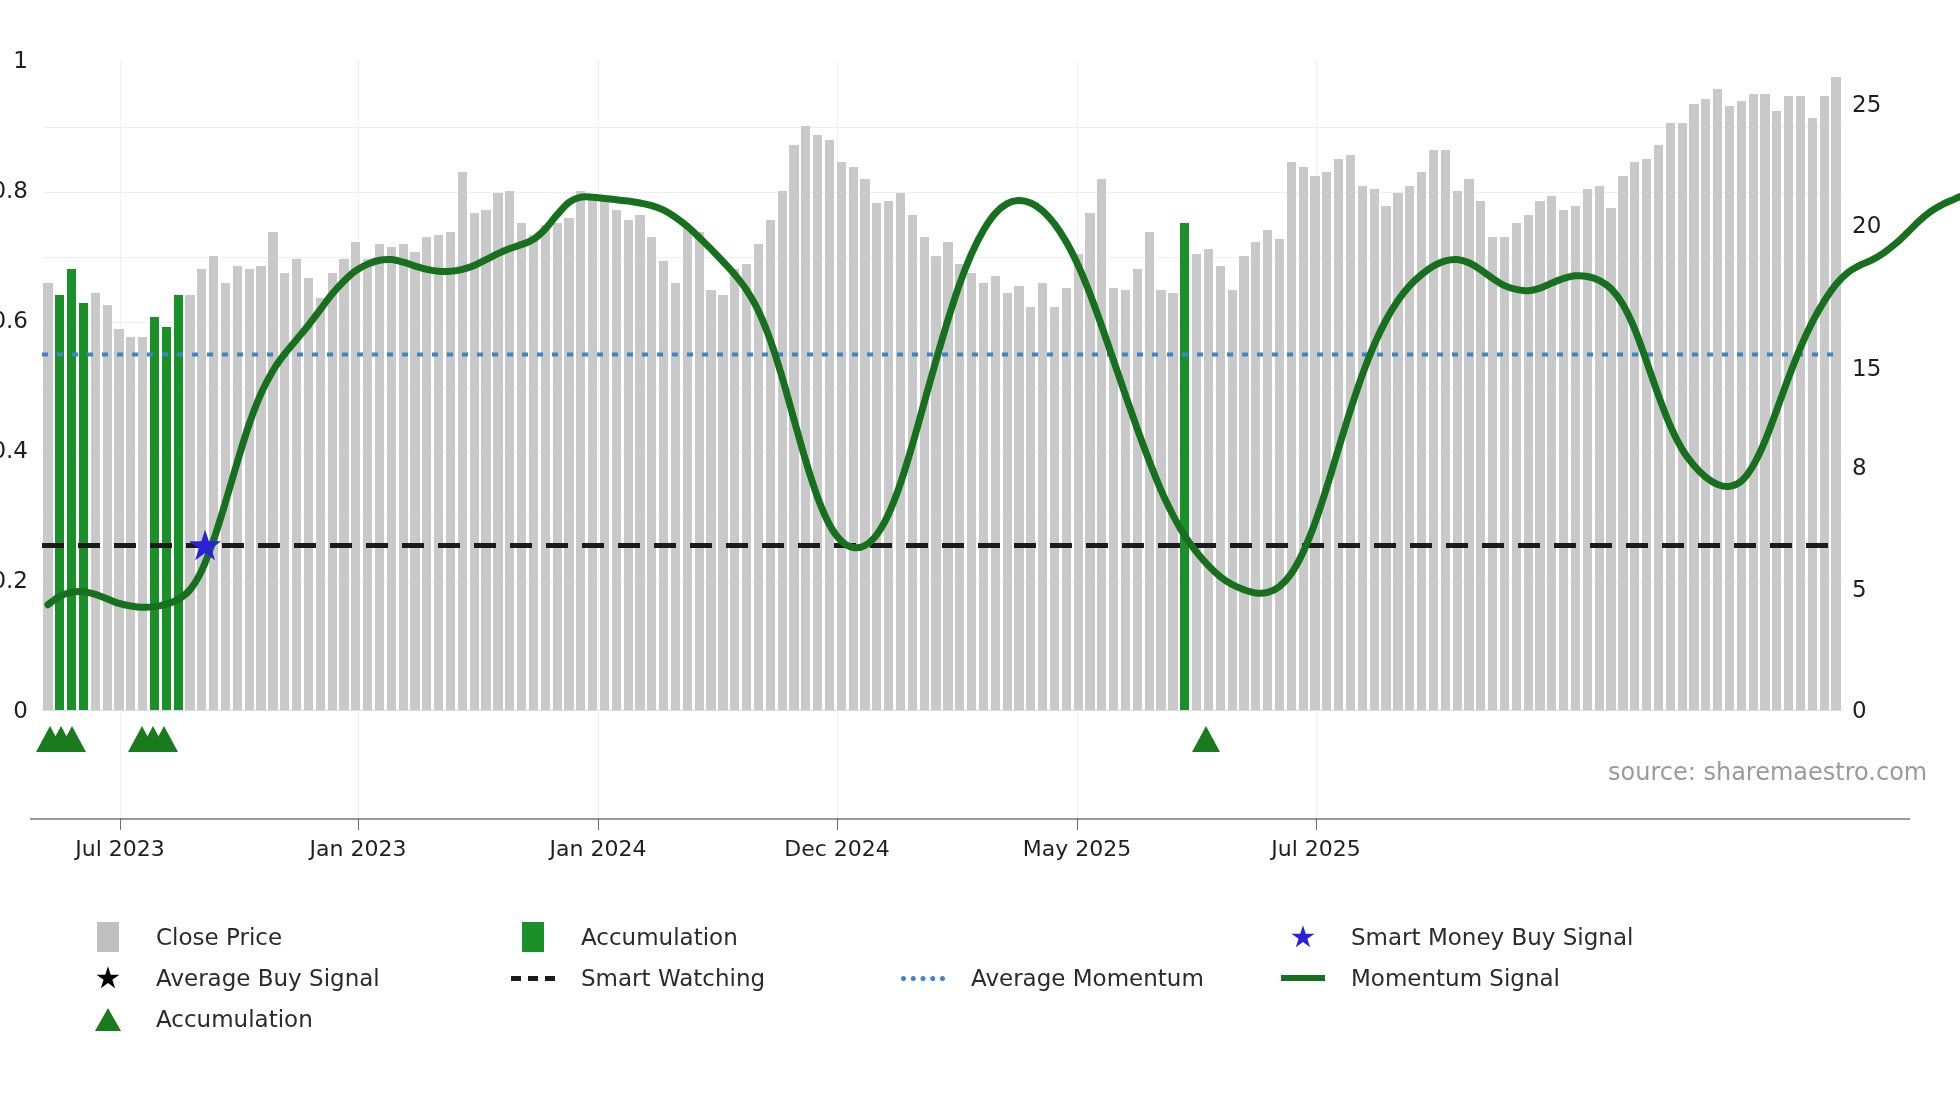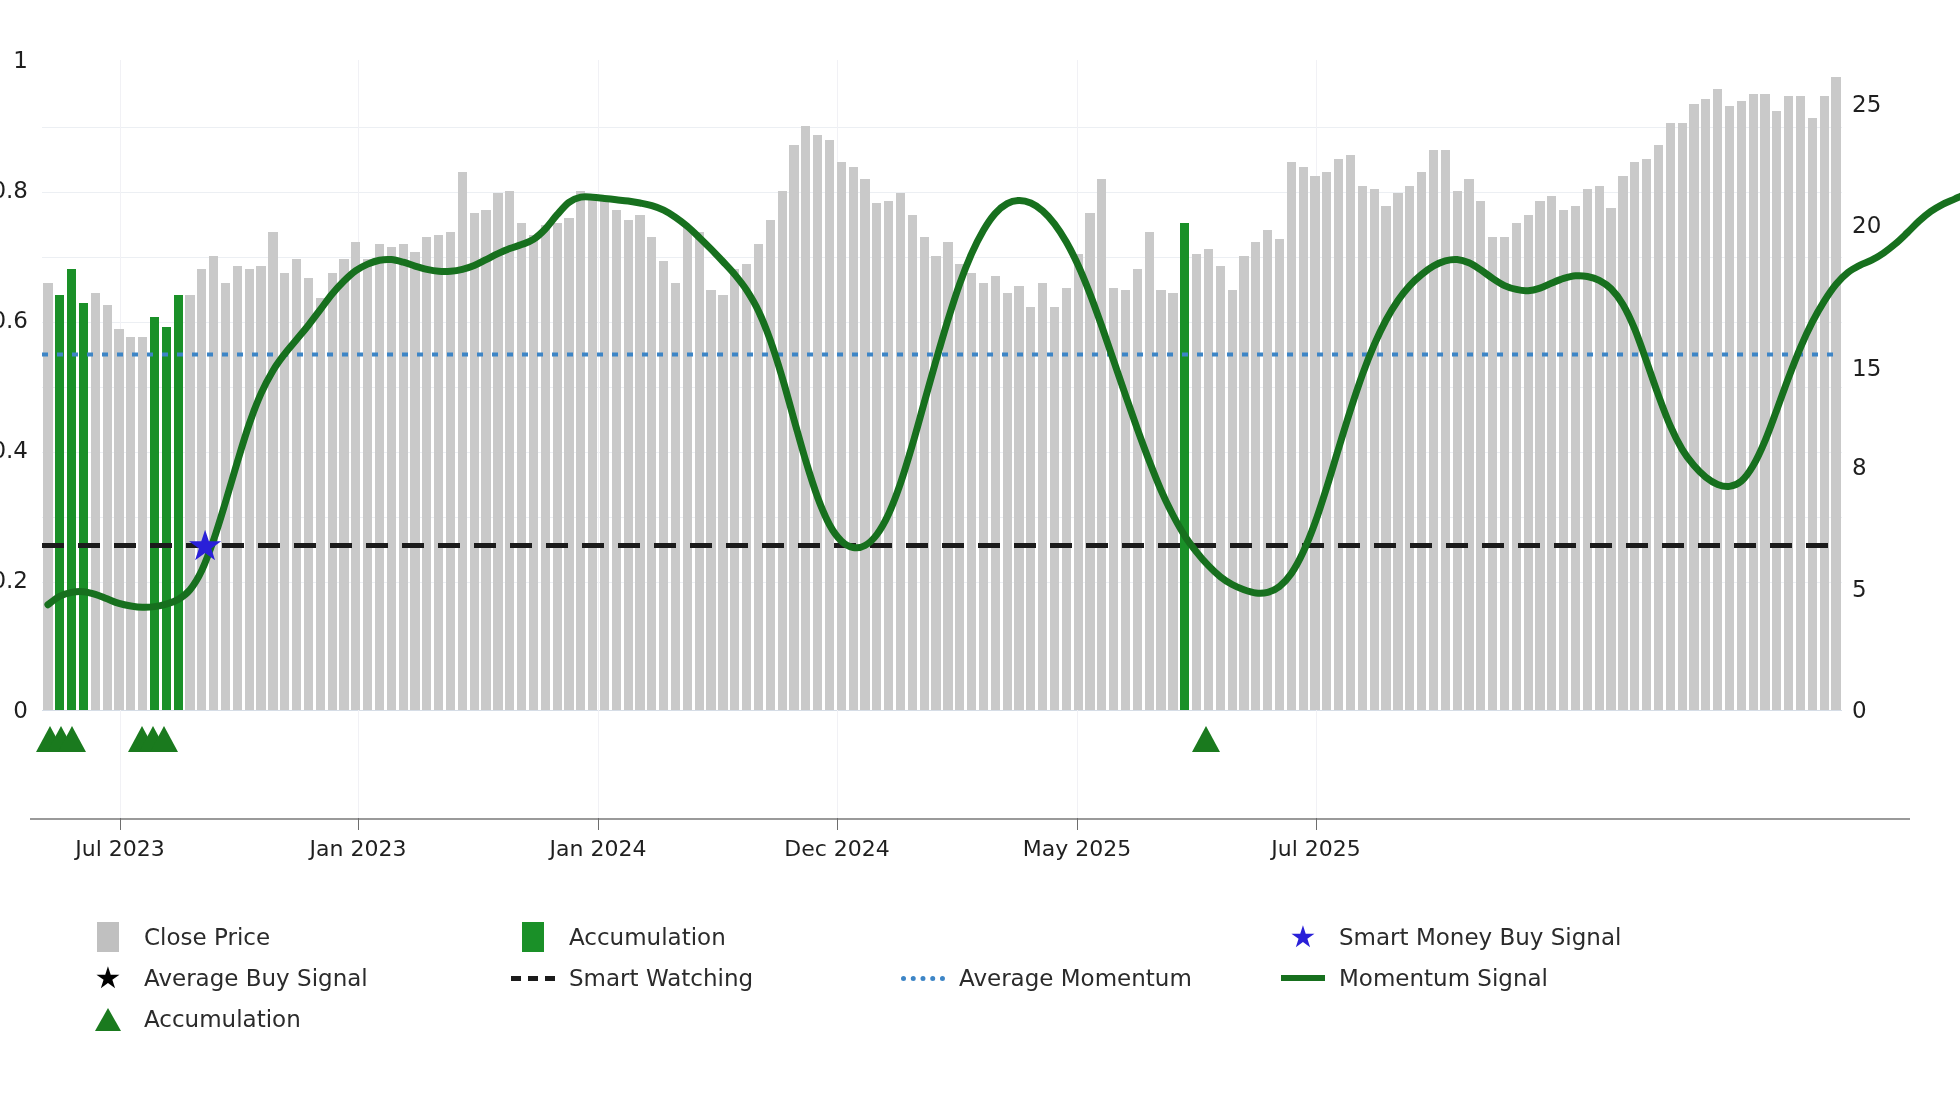--- a/index.html
+++ b/index.html
@@ -84,21 +84,21 @@
   .source-note{
     position:absolute;left:1608px;top:758px;
     font-size:24px;color:#9b9b9b;white-space:nowrap;
   }
 
   
   .legend{
     position:absolute;left:86px;top:918px;width:1800px;
   }
   .legend-row{display:flex;align-items:center;height:38px;margin-bottom:3px;}
-  .legend-item{display:flex;align-items:center;gap:14px;}
+  .legend-item{display:flex;align-items:center;gap:26px;}
   .legend-item .lbl{font-size:23px;color:#2b2b2b;white-space:nowrap;}
   .key{width:44px;display:flex;align-items:center;justify-content:center;flex:0 0 44px;}
 
   .sw-rect{width:22px;height:30px;display:block;}
   .sw-grey{background:#c0c0c0;}
   .sw-green{background:#1a9028;}
   .sw-orange{background:#f9a825;}
 
   .sw-star{font-size:30px;line-height:1;}
   .sw-star.black{color:#000;}
@@ -350,20 +350,21 @@
       <div class="x-tick" style="left: 598px;"></div>
       <div class="x-tick-label" style="left: 598px;">Jan 2024</div>
       <div class="x-tick" style="left: 837px;"></div>
       <div class="x-tick-label" style="left: 837px;">Dec 2024</div>
       <div class="x-tick" style="left: 1077px;"></div>
       <div class="x-tick-label" style="left: 1077px;">May 2025</div>
       <div class="x-tick" style="left: 1316px;"></div>
       <div class="x-tick-label" style="left: 1316px;">Jul 2025</div>
     </div>
 
+  <div class="source-note">source: sharemaestro.com</div>
 
   <div class="legend" id="legend">
       <div class="legend-row" style="position: relative;">
         <div class="legend-item" style="position: absolute; left: 0px;">
           <span class="key">
             <span class="sw-rect sw-grey"></span>
           </span>
           <span class="lbl">Close Price</span>
         </div>
         <div class="legend-item" style="position: absolute; left: 425px;">

